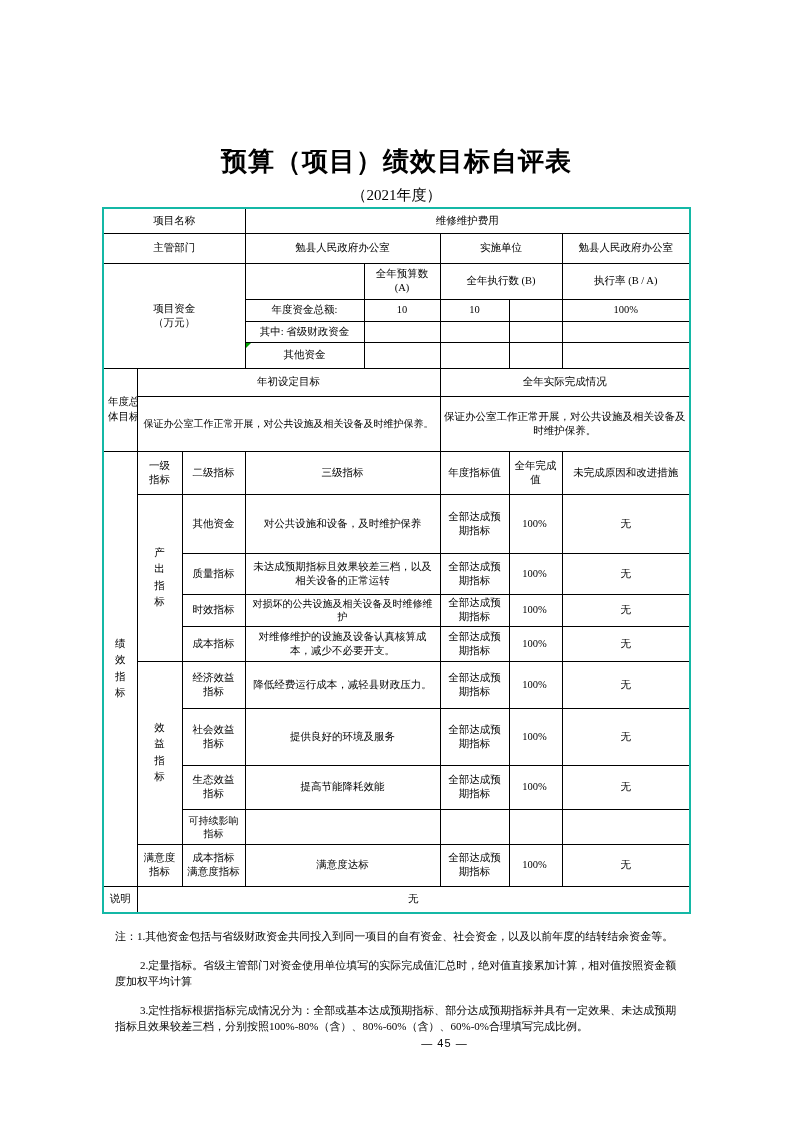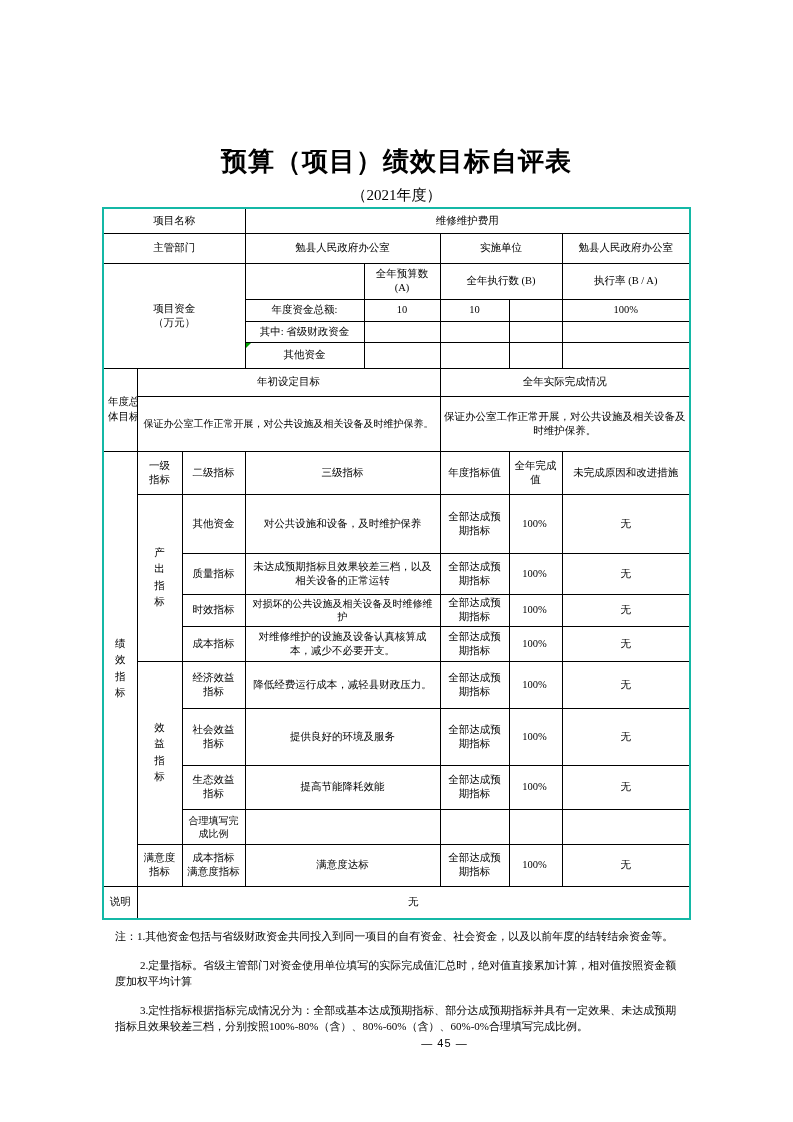--- a/index.html
+++ b/index.html
@@ -190,38 +190,38 @@
     <tr style="height:44px">
       <td>生态效益
 指标</td>
       <td colspan="2">提高节能降耗效能</td>
       <td>全部达成预期指标</td>
       <td class="ar" style="padding-right:5px">100%</td>
       <td>无</td>
     </tr>
 
     <tr style="height:35px">
-      <td class="fit p0">合理填写完成比例</td>
+      <td class="fit p0">可持续影响指标</td>
       <td colspan="2"></td>
       <td></td>
       <td class="ar" style="padding-right:5px"></td>
       <td></td>
     </tr>
 
     <tr style="height:42px">
       <td>满意度指标</td>
       <td>成本指标
 满意度指标</td>
       <td colspan="2">满意度达标</td>
       <td>全部达成预期指标</td>
       <td class="ar" style="padding-right:5px">100%</td>
       <td>无</td>
     </tr>
 
-    <tr style="height:33px">
+    <tr style="height:27px">
       <td class="bt2">说明</td>
       <td colspan="7" class="bt2 al">无</td>
     </tr>
   </tbody>
     </table>
 
   <div class="notes">
     <p>注：1.其他资金包括与省级财政资金共同投入到同一项目的自有资金、社会资金，以及以前年度的结转结余资金等。</p>
     <p class="ind">2.定量指标。省级主管部门对资金使用单位填写的实际完成值汇总时，绝对值直接累加计算，相对值按照资金额度加权平均计算</p>
     <p class="ind">3.定性指标根据指标完成情况分为：全部或基本达成预期指标、部分达成预期指标并具有一定效果、未达成预期指标且效果较差三档，分别按照100%-80%（含）、80%-60%（含）、60%-0%合理填写完成比例。</p>

